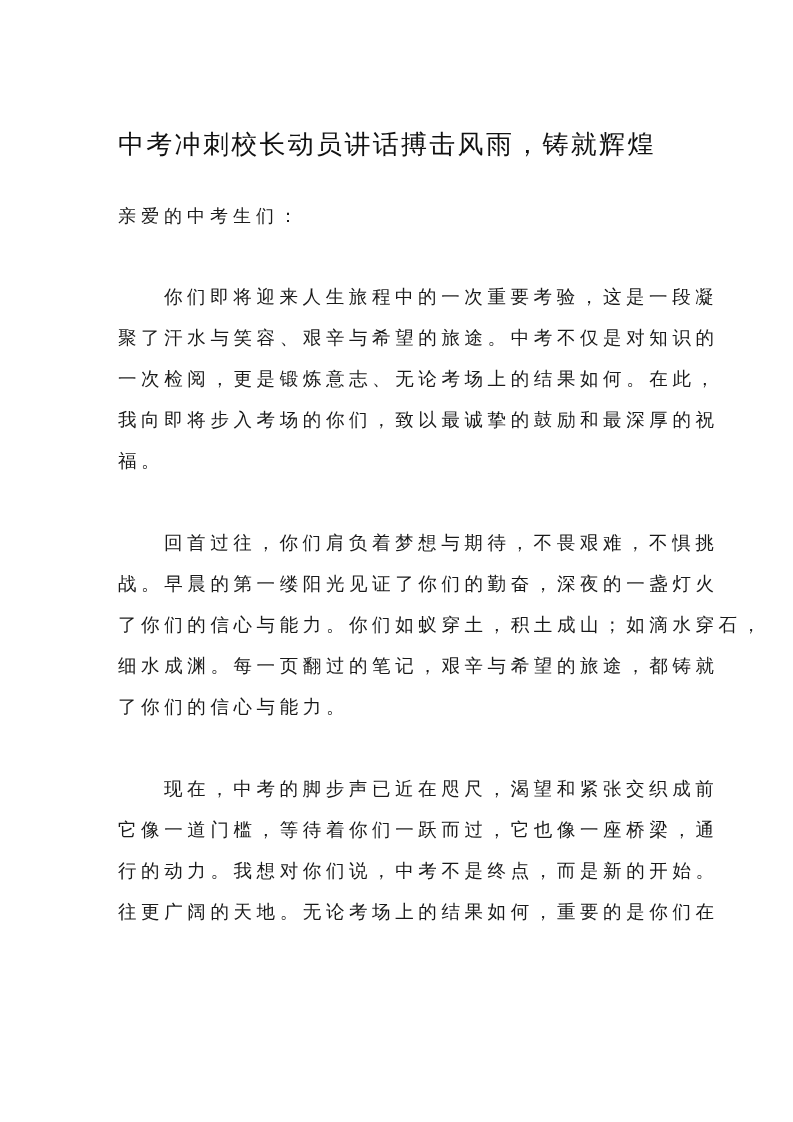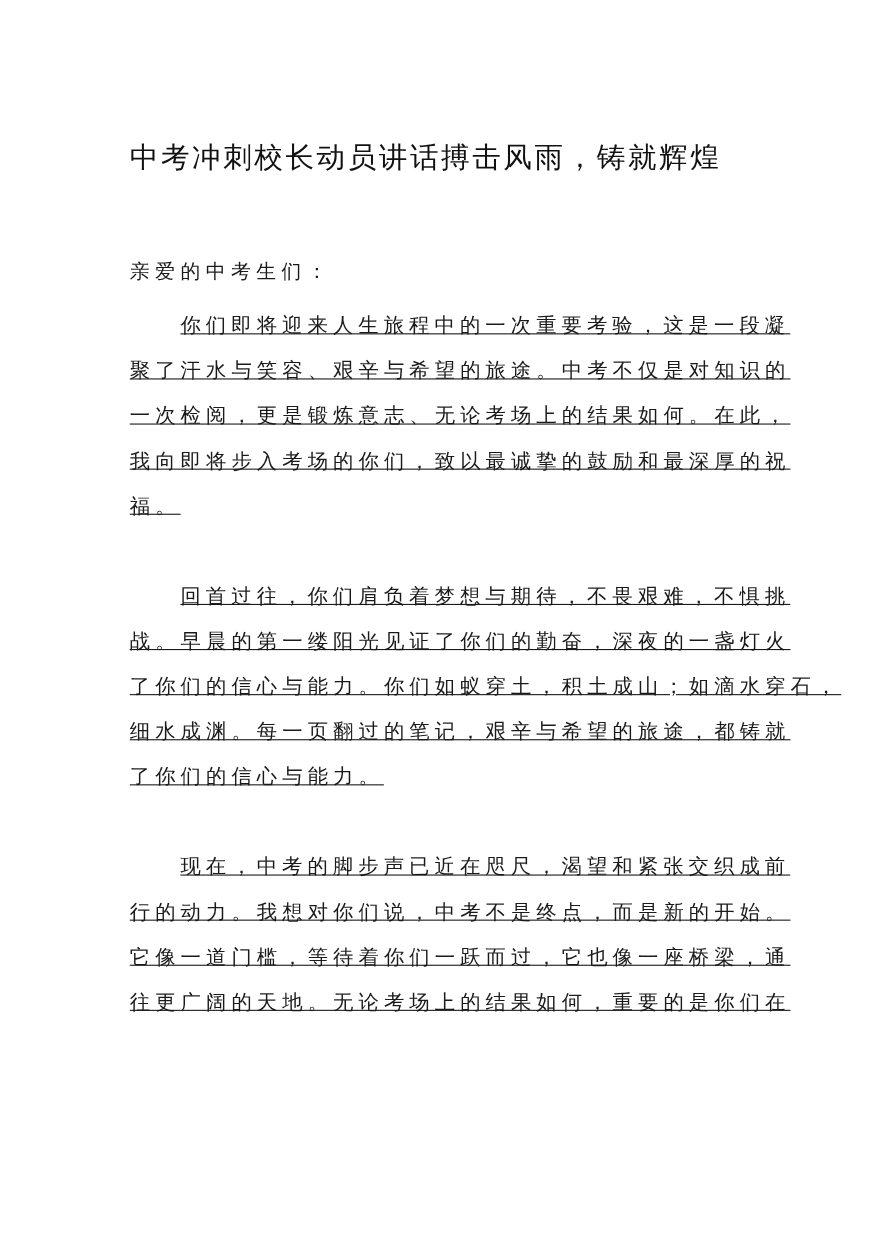--- a/index.html
+++ b/index.html
@@ -35,36 +35,34 @@
       color: #111;
     }
     .salutation {
       position: absolute;
       left: 0;
       top: 200px;
       font-size: 18px;
       line-height: 32px;
       letter-spacing: 5px;
       white-space: nowrap;
-      margin-top: 32px;
     }
     .para {
       position: absolute;
       left: 0;
       width: 560px;
       font-size: 18.5px;
       line-height: 41px;
       letter-spacing: 4.6px;
       text-align: justify;
     }
     .line {
       display: block;
       white-space: nowrap;
       height: 41px;
-      text-decoration: underline;
     }
     .indent { padding-left: 46px; }
     #p1 { top: 276px; }
     #p2 { top: 522px; }
     #p3 { top: 768px; }
   </style>
 </head>
 <body>
 
 <div class="page">
@@ -83,17 +81,17 @@
   <div class="para" id="p2">
     <span class="line indent">回首过往，你们肩负着梦想与期待，不畏艰难，不惧挑</span>
     <span class="line">战。早晨的第一缕阳光见证了你们的勤奋，深夜的一盏灯火</span>
     <span class="line">了你们的信心与能力。你们如蚁穿土，积土成山；如滴水穿石，</span>
     <span class="line">细水成渊。每一页翻过的笔记，艰辛与希望的旅途，都铸就</span>
     <span class="line">了你们的信心与能力。</span>
   </div>
 
   <div class="para" id="p3">
     <span class="line indent">现在，中考的脚步声已近在咫尺，渴望和紧张交织成前</span>
+    <span class="line">它像一道门槛，等待着你们一跃而过，它也像一座桥梁，通</span>
     <span class="line">行的动力。我想对你们说，中考不是终点，而是新的开始。</span>
-    <span class="line">它像一道门槛，等待着你们一跃而过，它也像一座桥梁，通</span>
     <span class="line">往更广阔的天地。无论考场上的结果如何，重要的是你们在</span>
   </div>
 </div>
 
 </body></html>

